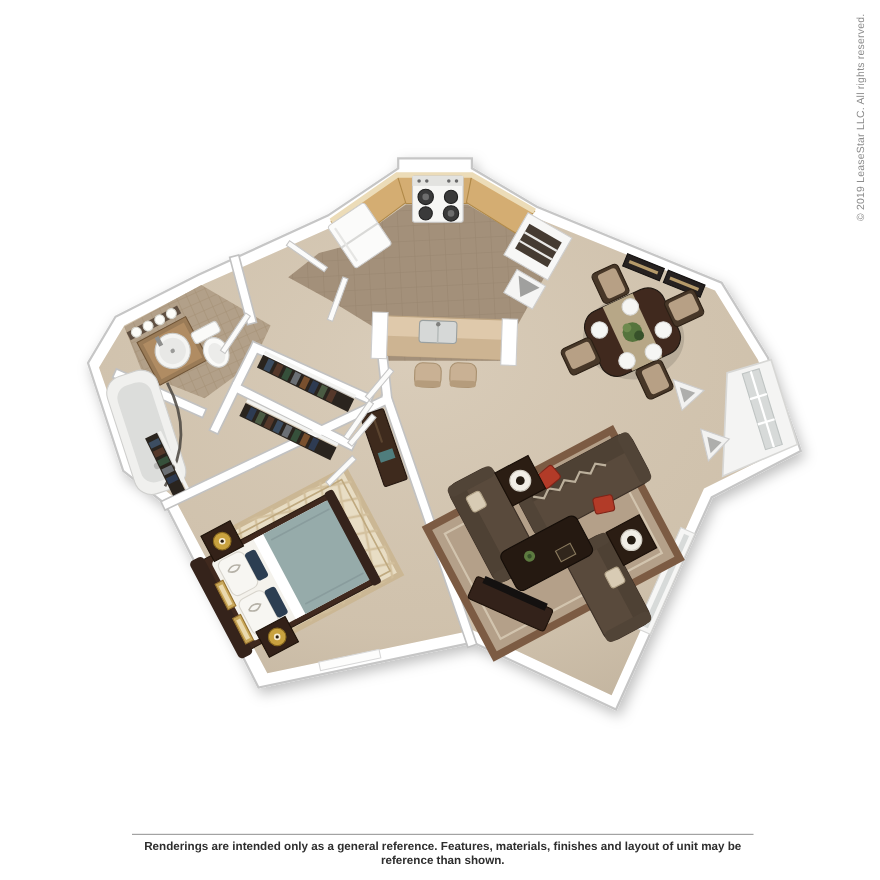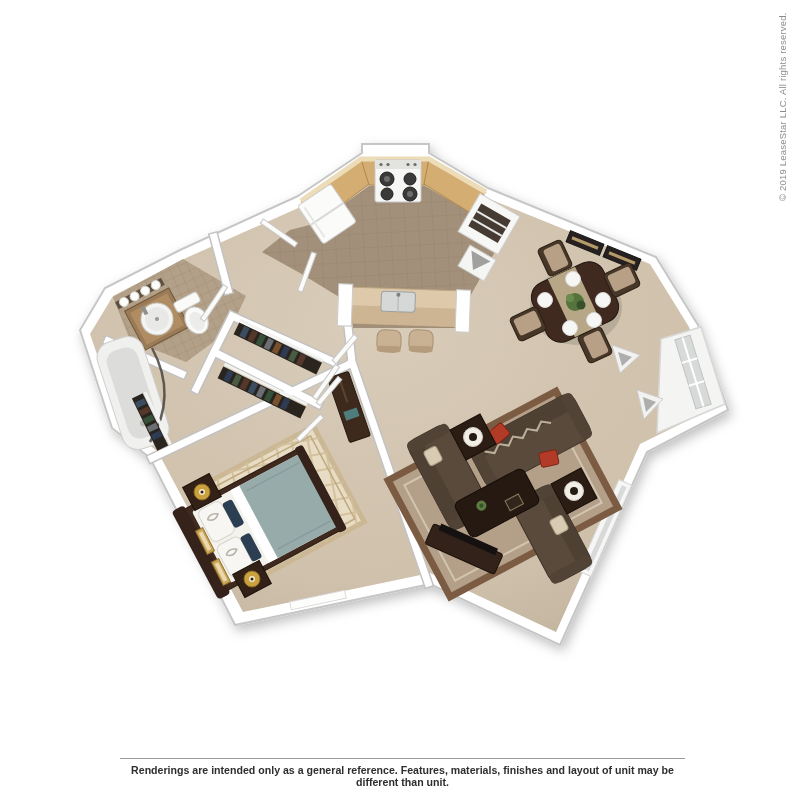--- a/index.html
+++ b/index.html
@@ -358,15 +358,15 @@
     </g>
     <g>
       <polygon points="637,390 663,399 644,419" fill="#f2f2f1" stroke="#cdcdcd"></polygon>
       <polygon points="643,397 656,402 646,412" fill="#5a5a58" opacity="0.45"></polygon>
     </g>
   </g>
 </svg>
 
 <div class="copyright">© 2019 LeaseStar LLC. All rights reserved.</div>
 
-<div class="footer">Renderings are intended only as a general reference. Features, materials, finishes and layout of unit may be different than unit.</div>
+<div class="footer">Renderings are intended only as a general reference. Features, materials, finishes and layout of unit may be reference than shown.</div>
 
 </div>
 
 </body></html>

